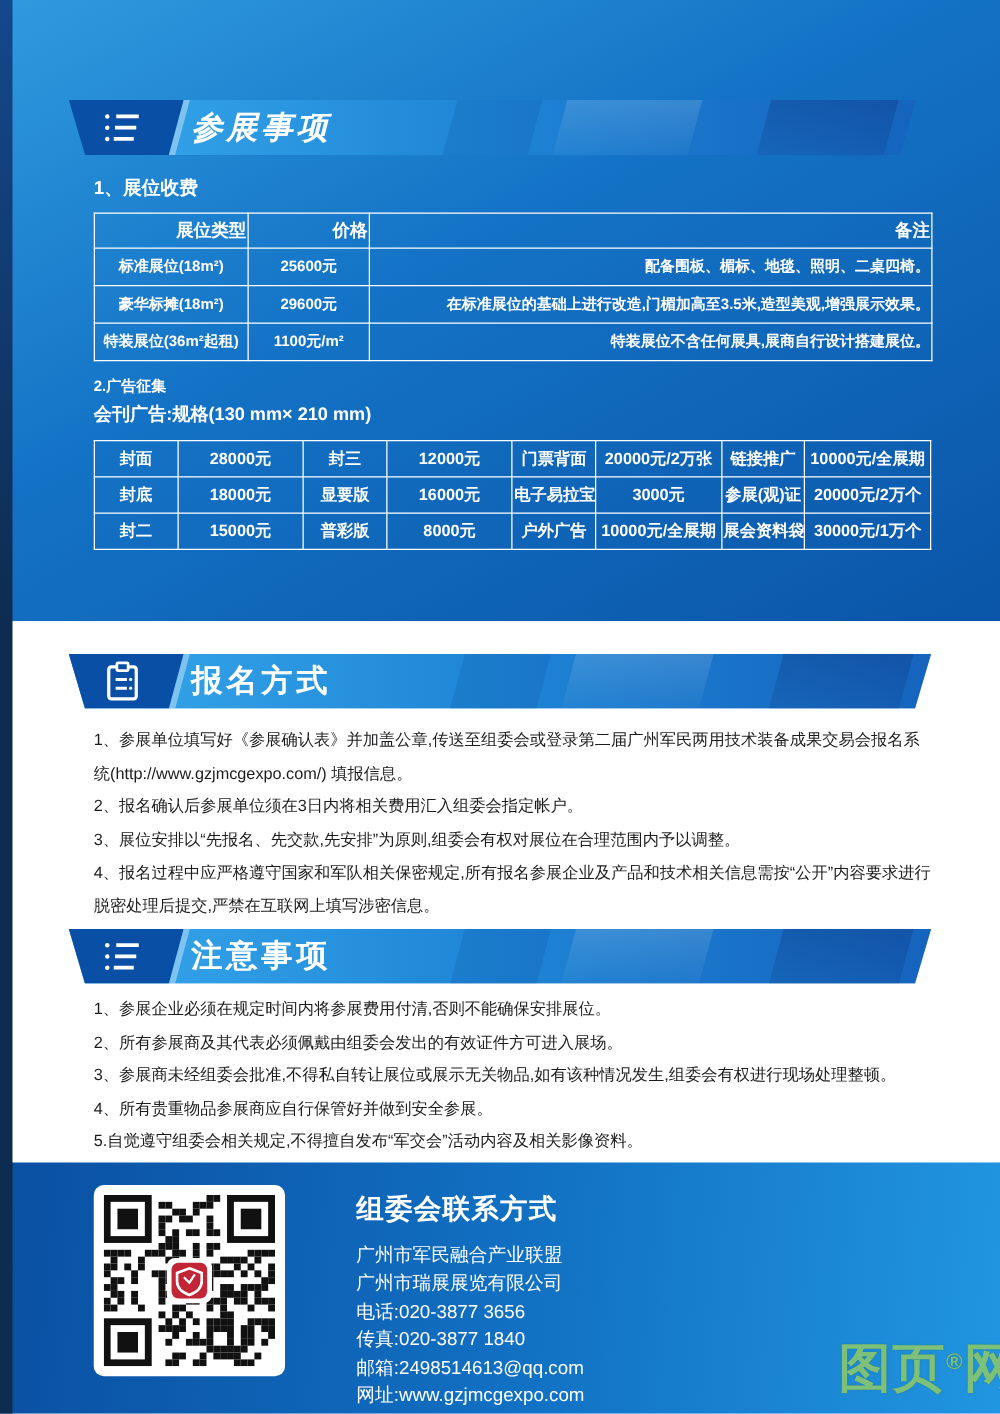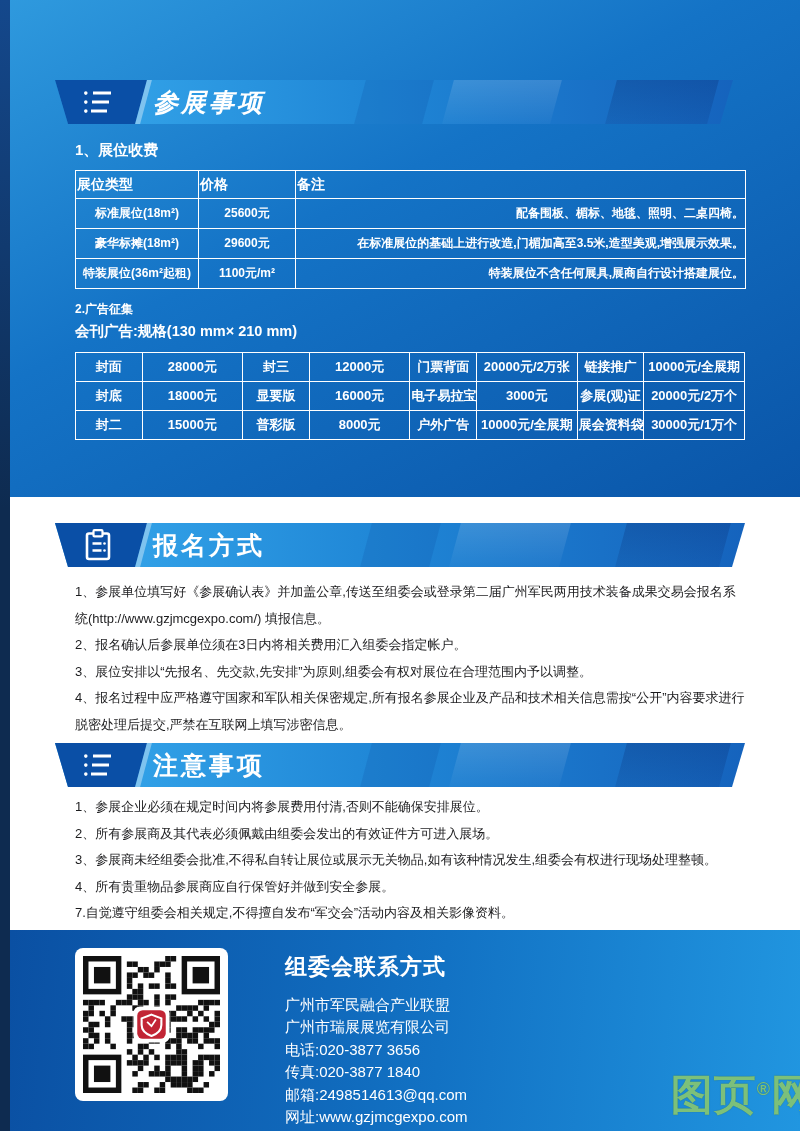--- a/index.html
+++ b/index.html
@@ -57,21 +57,21 @@
   .blue-heading{position:absolute;color:#fff;font-weight:bold;z-index:3;white-space:nowrap;}
   .h-booth{left:75px;top:141px;font-size:15px;text-align:right;}
   .h-ads{left:75px;top:301px;font-size:12px;}
   .h-ads-sub{left:75px;top:322px;font-size:14.5px;}
 
   
   table{border-collapse:collapse;table-layout:fixed;position:absolute;z-index:3;}
   td,th{border:1.4px solid var(--table-border,#ffffff);color:#fff;font-weight:bold;
         overflow:hidden;white-space:nowrap;}
   .booth-table{left:75px;top:170px;width:670px;}
-  .booth-table th{height:25px;font-size:14px;text-align:left;}
+  .booth-table th{height:25px;font-size:14px;text-align:right;}
   .booth-table td{height:27px;font-size:12px;text-align:center;}
   .booth-table td:nth-child(3){text-align:right;padding-left:10px;}
   .booth-table col:nth-child(1){width:123px;}
   .booth-table col:nth-child(2){width:97px;}
   .booth-table col:nth-child(3){width:450px;}
 
   .ads-table{left:75px;top:352px;width:670px;}
   .ads-table td{height:28px;font-size:13px;text-align:center;padding:0 1px;}
   .ads-table col:nth-child(odd){width:9.95%;}
   .ads-table col:nth-child(even){width:15.05%;}
@@ -256,21 +256,21 @@
     <div class="stripe s0"></div>
     <div class="stripe s1"></div>
     <div class="stripe s2"></div>
   </div>
 
   <div class="para-block notes-paras">
       <p class="note-item">1、参展企业必须在规定时间内将参展费用付清,否则不能确保安排展位。</p>
       <p class="note-item">2、所有参展商及其代表必须佩戴由组委会发出的有效证件方可进入展场。</p>
       <p class="note-item">3、参展商未经组委会批准,不得私自转让展位或展示无关物品,如有该种情况发生,组委会有权进行现场处理整顿。</p>
       <p class="note-item">4、所有贵重物品参展商应自行保管好并做到安全参展。</p>
-      <p class="note-item">7.自觉遵守组委会相关规定,不得擅自发布“军交会”活动内容及相关影像资料。</p>
+      <p class="note-item">5.自觉遵守组委会相关规定,不得擅自发布“军交会”活动内容及相关影像资料。</p>
     </div>
 
   <div class="qr-card">
     <svg viewBox="0 0 125 125">
         <rect x="75" y="0" width="5" height="5" fill="#111"></rect>
         <rect x="80" y="0" width="5" height="5" fill="#111"></rect>
         <rect x="40" y="5" width="5" height="5" fill="#111"></rect>
         <rect x="45" y="5" width="5" height="5" fill="#111"></rect>
         <rect x="65" y="5" width="5" height="5" fill="#111"></rect>
         <rect x="70" y="5" width="5" height="5" fill="#111"></rect>

